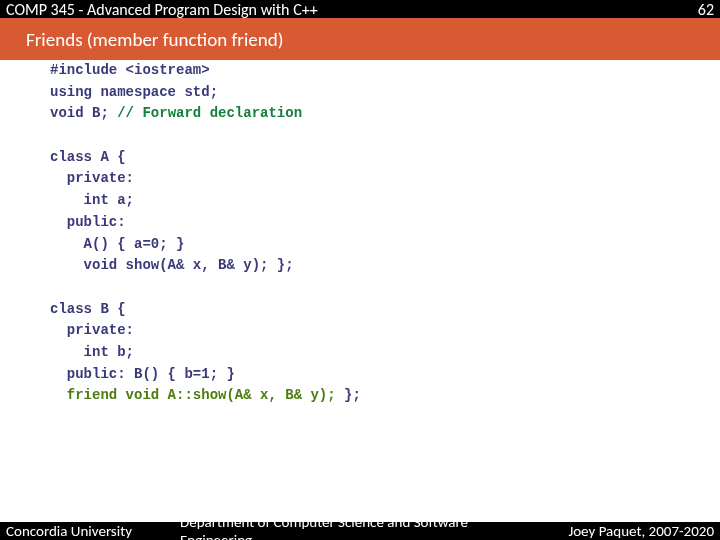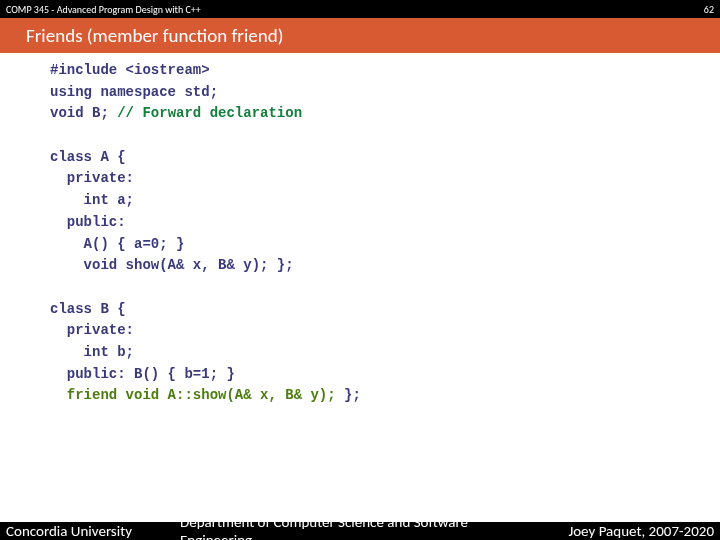--- a/index.html
+++ b/index.html
@@ -1,19 +1,19 @@
 <!DOCTYPE html>
 <html><head>
 <meta charset="utf-8">
 <style>
   * { margin: 0; padding: 0; box-sizing: border-box; }
   html, body { width: 720px; height: 540px; font-family: Calibri, Arial, sans-serif; overflow: hidden; background: #fff; }
   .slide { position: relative; width: 720px; height: 540px; background: #ffffff; }
-  .topbar { position: absolute; top: 0; left: 0; right: 0; height: 18px; background: #000; color: #fff; display: flex; justify-content: space-between; align-items: center; padding: 4px 6px; font-size: 10px; }
-  .title-band { position: absolute; top: 18px; left: 0; right: 0; height: 35px; background: #d85a32; color: #fff; display: flex; align-items: center; padding-left: 26px; font-size: 19px; font-weight: 300; }
+  .topbar { position: absolute; top: 0; left: 0; right: 0; height: 18px; background: #000; color: #fff; display: flex; justify-content: space-between; align-items: center; padding: 4px 6px; font-size: 16px; }
+  .title-band { position: absolute; top: 18px; left: 0; right: 0; height: 42px; background: #d85a32; color: #fff; display: flex; align-items: center; padding-left: 26px; font-size: 19px; font-weight: 300; }
   .code-area { position: absolute; top: 60px; left: 50px; right: 40px; bottom: 30px; font-family: "Courier New", monospace; font-size: 14px; font-weight: bold; line-height: 1.55; white-space: pre; color: #3a3a7a; }
   .code-area .cmt { color: #15803d; }
   .code-area .frd { color: #4d7c0f; }
   .footer { position: absolute; bottom: 0; left: 0; right: 0; height: 18px; background: #000; color: #fff; display: flex; justify-content: space-between; align-items: center; padding: 0 6px; font-size: 15px; }
   .footer .center { position: absolute; left: 50%; transform: translateX(-50%); }
 </style>
 </head>
 <body>
 
 <div class="slide">

